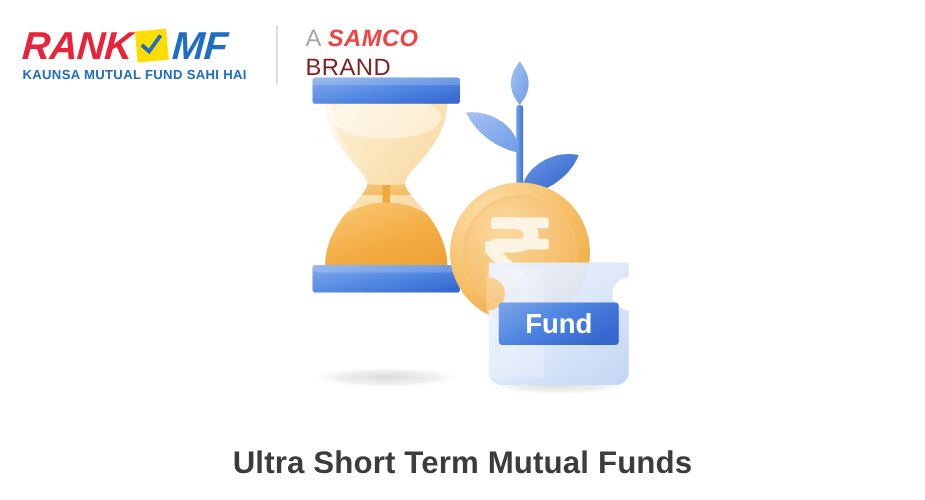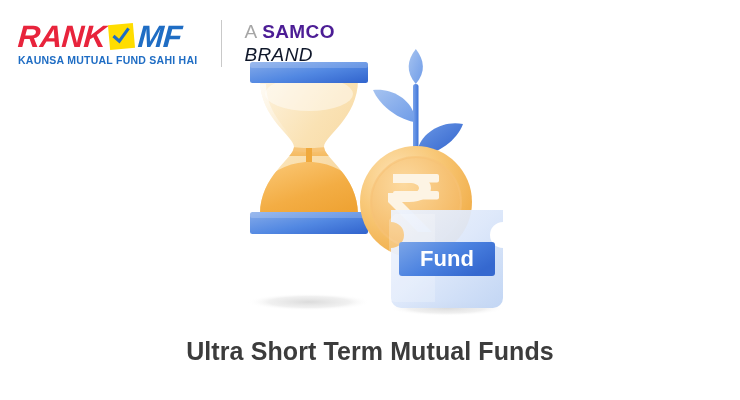--- a/index.html
+++ b/index.html
@@ -97,45 +97,45 @@
   
   #samco-brand {
     font-family: "Liberation Sans", sans-serif;
     font-size: 19px;
     color: #a6a6a6;
     line-height: 23px;
     letter-spacing: 0.4px;
   }
   #samco-line-1 .samco-strong {
     font-weight: bold;
-    color: #4c1d95;
+    color: #ef4444;
+    font-style: italic;
   }
   #samco-line-2 {
     font-weight: normal;
-    color: #0f172a;
-    font-style: italic;
+    color: #7f1d1d;
   }
 
   
   #illustration {
     position: absolute;
     left: 225px;
     top: 44px;
     width: 305px;
     height: 275px;
   }
   #illustration svg {
     display: block;
   }
 
   
   #page-title {
     position: absolute;
     left: 0;
-    top: 337px;
+    top: 356px;
     width: 740px;
     text-align: center;
     font-family: "Liberation Sans", sans-serif;
     font-size: 25px;
     font-weight: bold;
     color: #3c3c3c;
     letter-spacing: 0.1px;
   }
 </style>
 </head>

